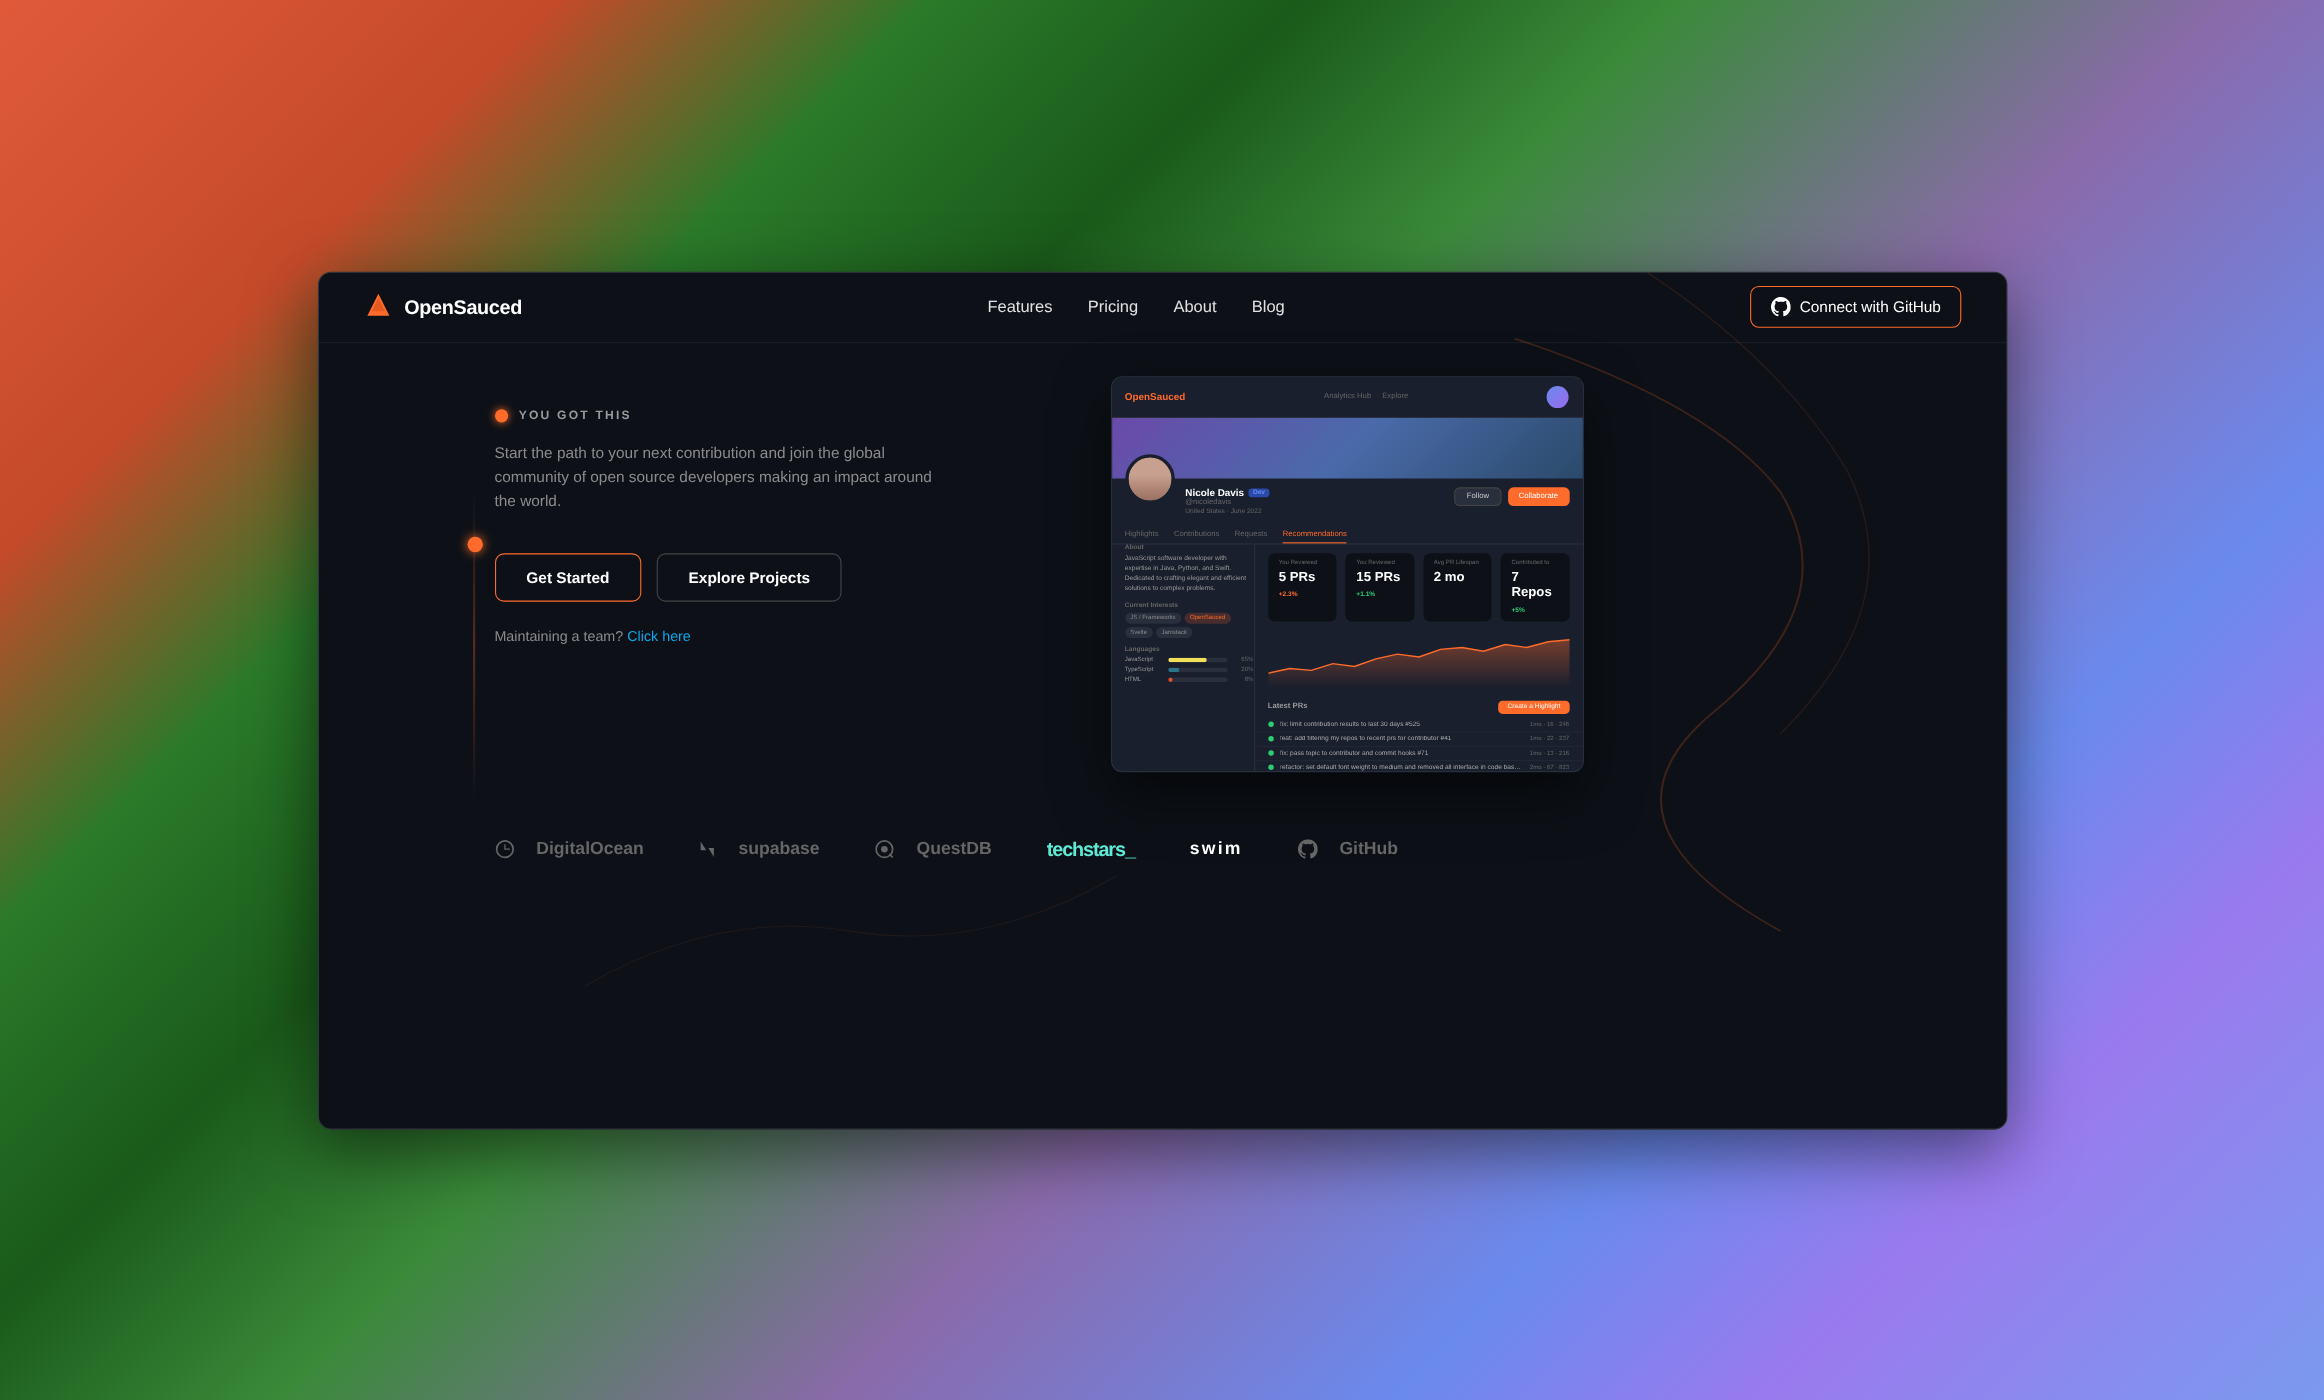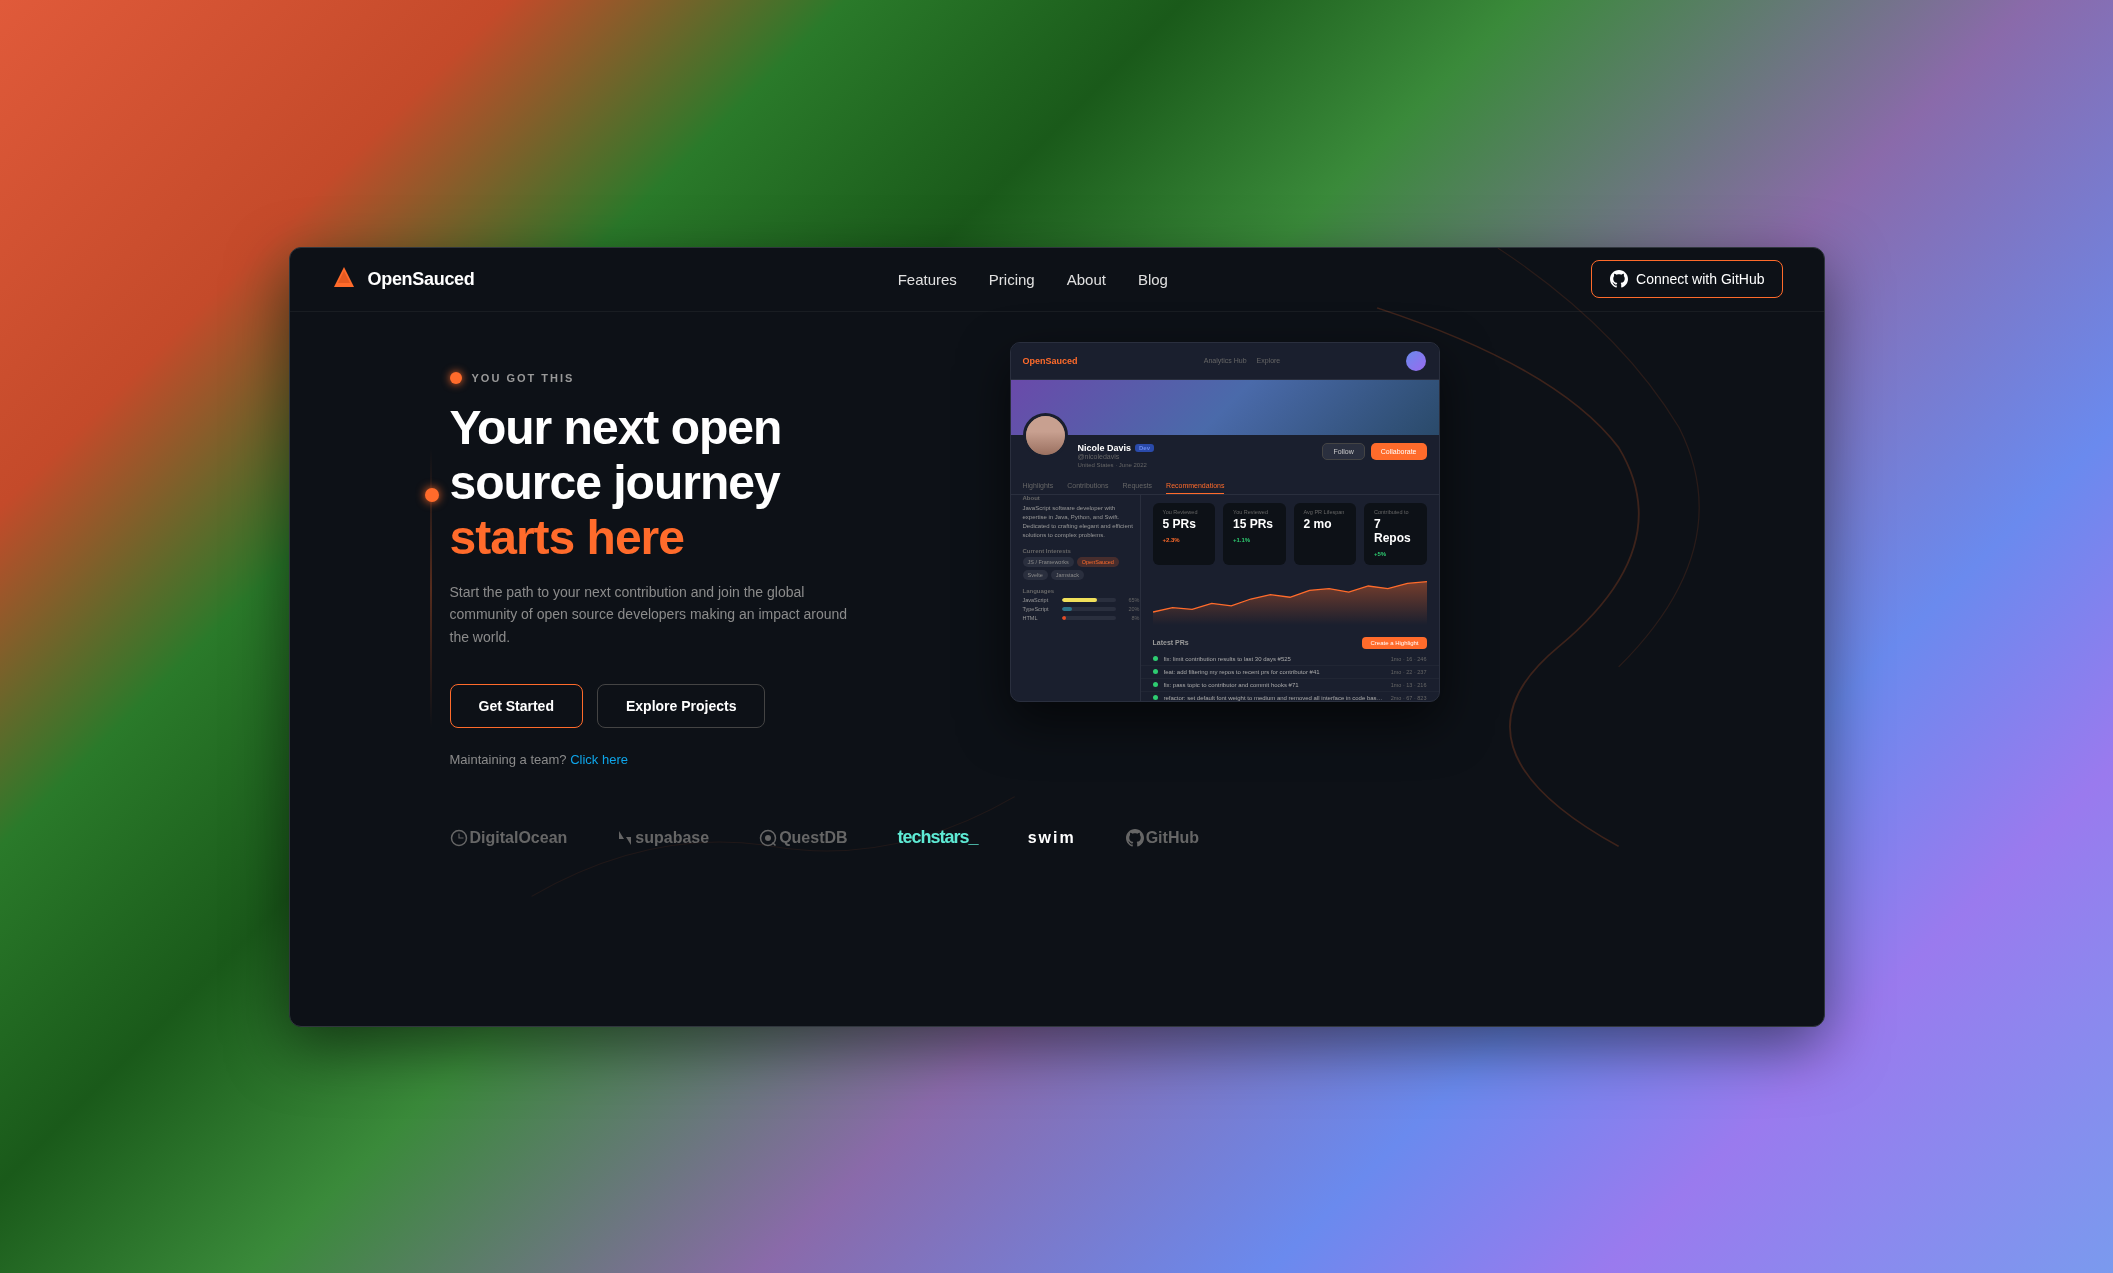--- a/index.html
+++ b/index.html
@@ -211,21 +211,21 @@
       gap: 50px;
       align-items: center;
     }
 
     .trusted-logo {
       color: #666;
       font-size: 16px;
       font-weight: 600;
       display: flex;
       align-items: center;
-      gap: 2px;
+      gap: 20px;
     }
 
     
     .dashboard-screenshot {
       width: 430px;
       height: 360px;
       background: #1a1f2e;
       border-radius: 10px;
       border: 1px solid #2a2f3e;
       overflow: hidden;
@@ -630,25 +630,20 @@
       <span>Connect with GitHub</span>
     </button>
   </nav>
 
   <div class="hero">
     <div class="hero-left">
       <div class="eyebrow">
         <span class="eyebrow-dot"></span>
         <span>YOU GOT THIS</span>
       </div>
-      <h1 class="hero-title">
-        <span>Your next open</span><br>
-        <span>source journey</span><br>
-        <span class="hero-title-accent">starts here</span>
-      </h1>
       <p class="hero-subtitle">Start the path to your next contribution and join the global community of open source developers making an impact around the world.</p>
 
       <div class="cta-buttons">
         <button class="btn-primary">Get Started</button>
         <button class="btn-secondary">Explore Projects</button>
       </div>
 
       <p class="team-cta">
         <span>Maintaining a team?</span>
         <span class="team-cta-link">Click here</span>

